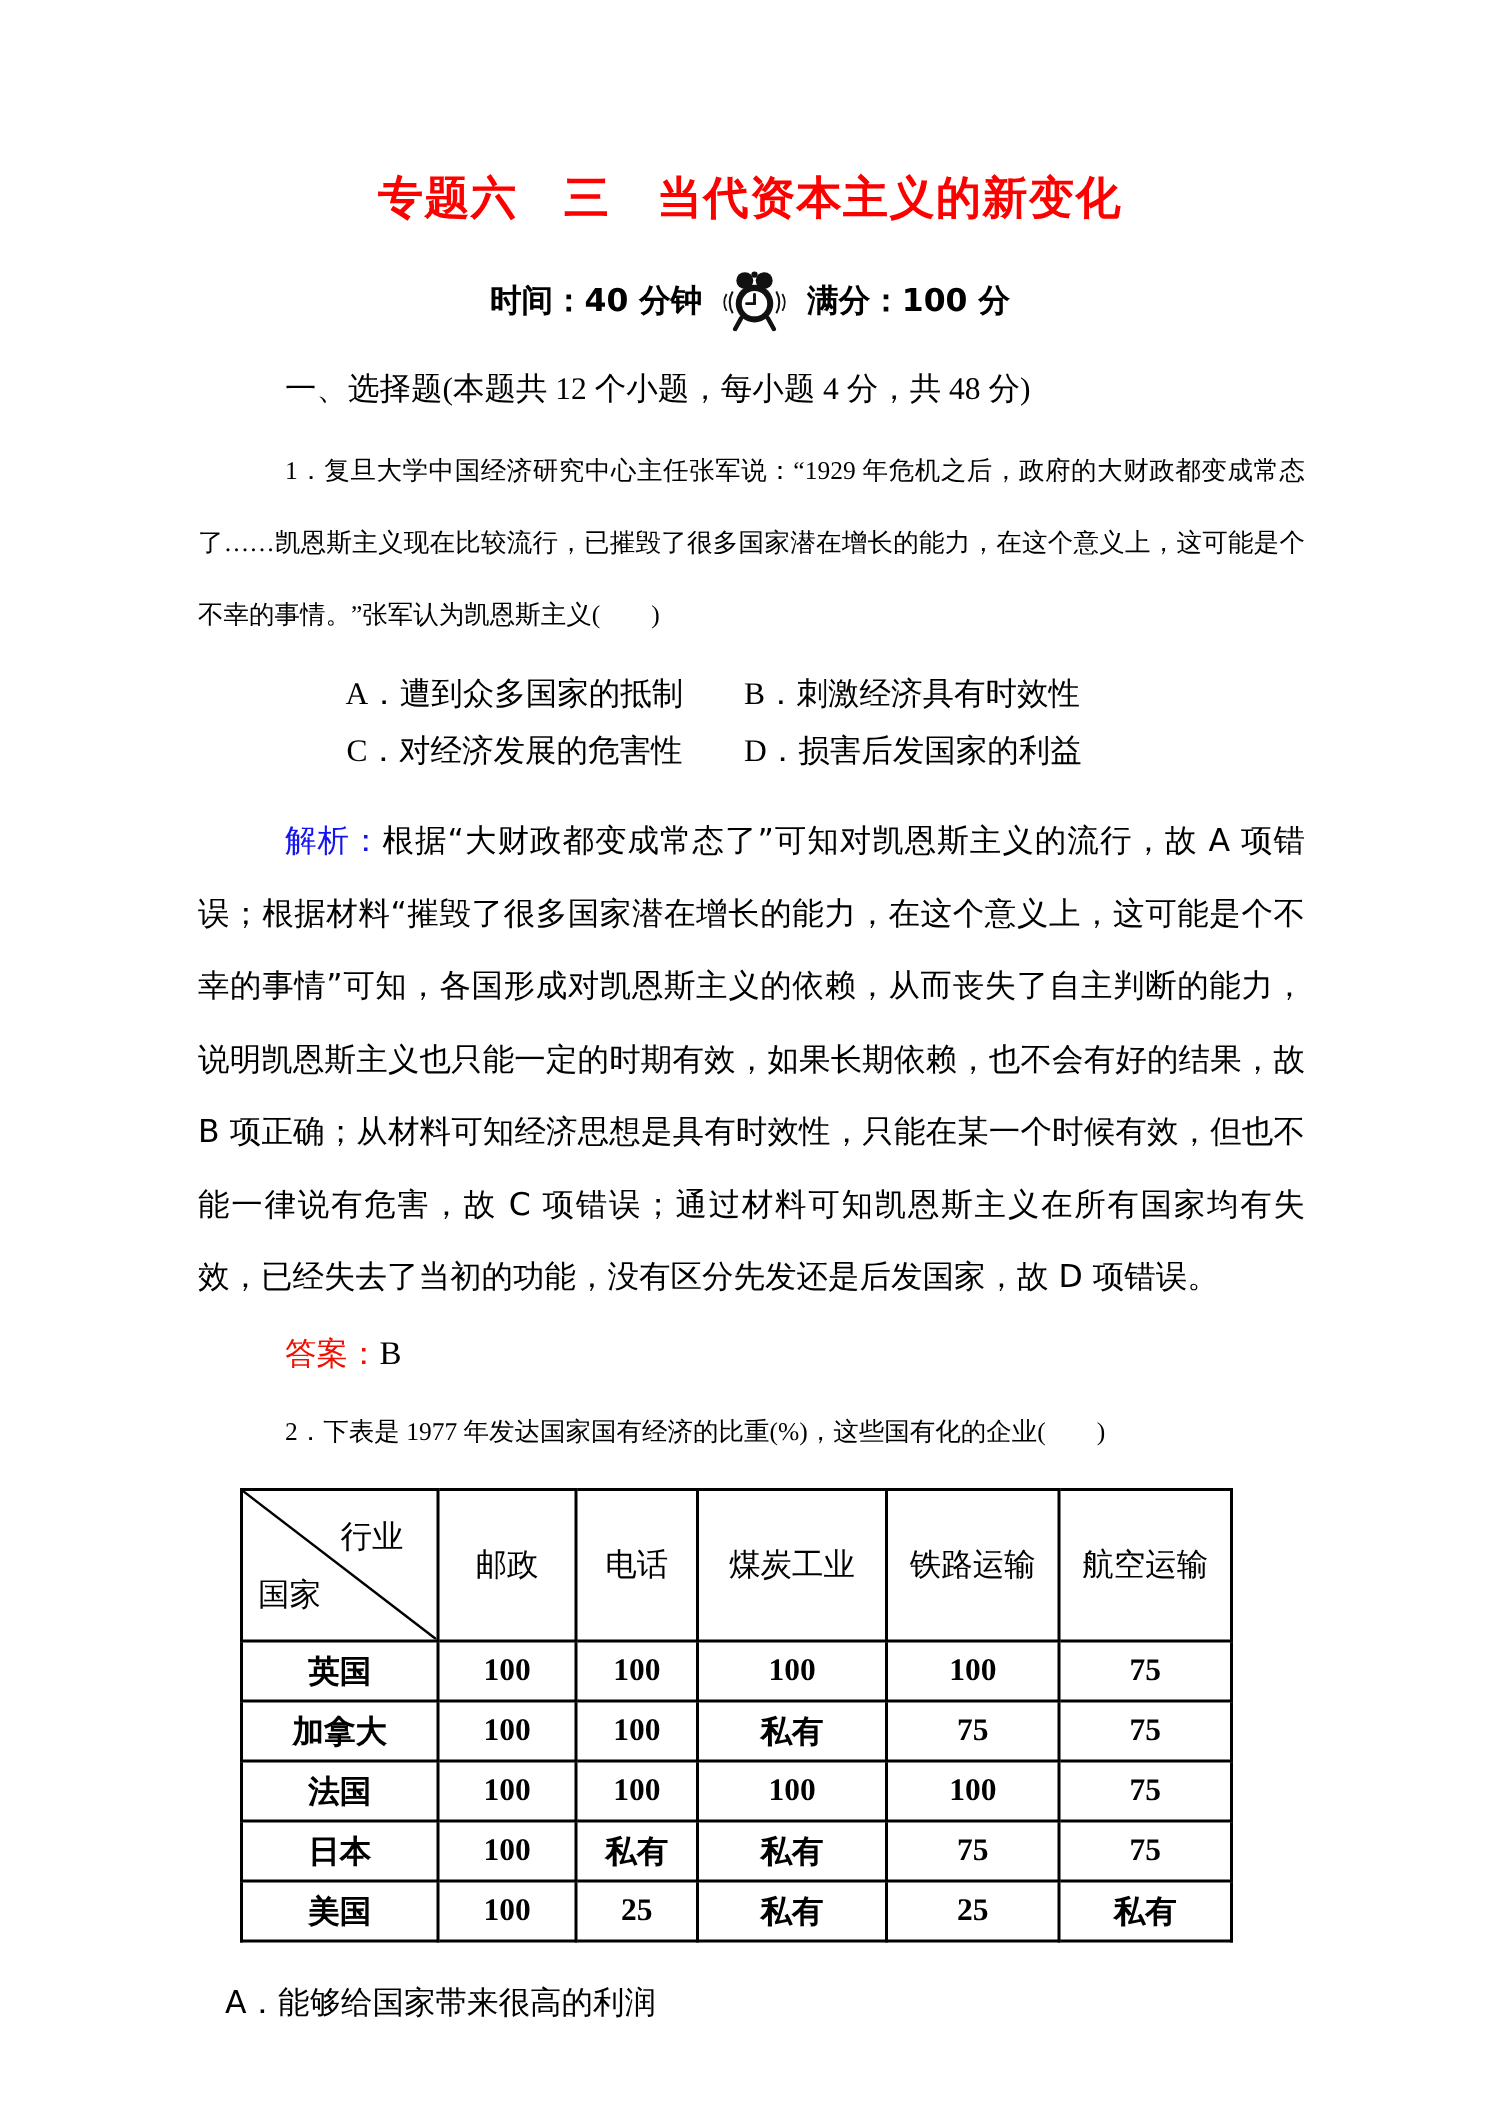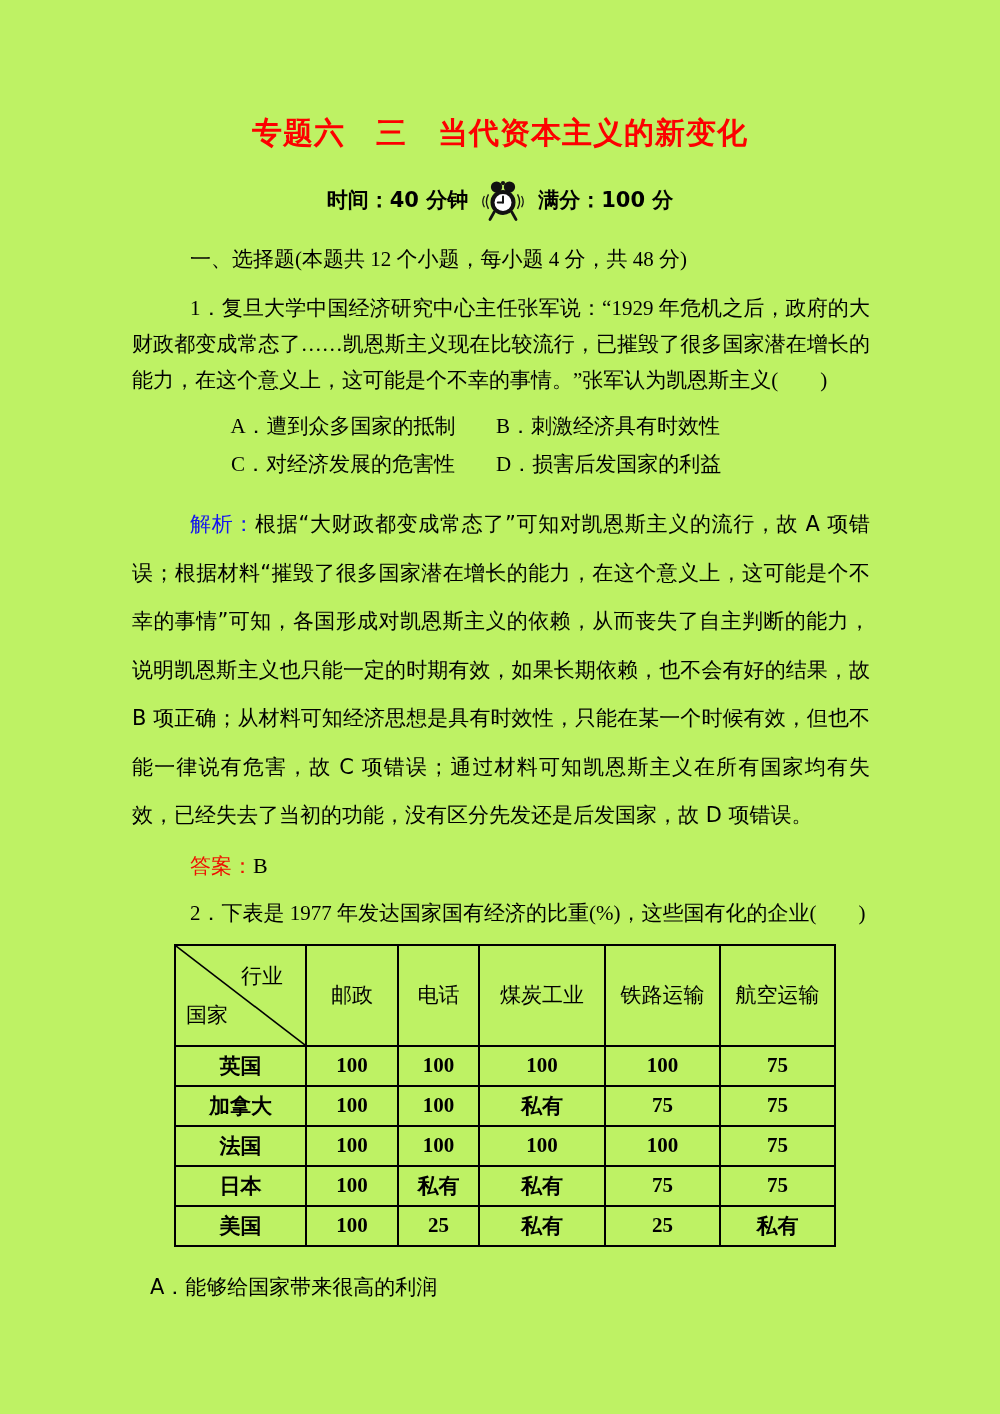--- a/index.html
+++ b/index.html
@@ -1,21 +1,21 @@
 <!DOCTYPE html>
 <html lang="zh"><head>
 <meta charset="utf-8">
 <style>
   html, body { margin: 0; padding: 0; background: #e8e8e8; }
   .page {
     position: relative;
     width: 1000px;
     height: 1414px;
     margin: 0 auto;
-    background: #bef264;
+    background: #ffffff;
     color: #000;
     font-family: "Liberation Serif", "DejaVu Serif", serif;
     overflow: hidden;
   }
   .content { margin: 0 130px 0 132px; width: 738px; }
 
   .doc-title {
     margin: 0;
     padding-top: 114px;
     text-align: center;
@@ -43,22 +43,22 @@
   .section-heading {
     margin-top: 22px;
     font-size: 21px;
     line-height: 30px;
     text-indent: 58px;
   }
 
   .q-para {
     margin: 0;
     margin-top: 16px;
-    font-size: 21px;
-    line-height: 36px;
+    font-size: 17px;
+    line-height: 48px;
     text-align: justify;
     text-justify: inter-ideograph;
     text-indent: 58px;
   }
 
   .options { margin-top: 9px; padding-left: 58px; text-align: center; }
   .option-row { display: flex; height: 38px; align-items: center; font-size: 21px; }
   .option-row .opt-a-col { width: 306px; flex: 0 0 auto; }
 
   .analysis {
@@ -84,21 +84,21 @@
     font-family: "DejaVu Sans", "Liberation Sans", sans-serif;
     color: #ee1000;
   }
   .answer-value { font-size: 22px; }
 
   .q2-line { margin-top: 12px; }
 
   table.data-table {
     border-collapse: collapse;
     margin-top: 13px;
-    margin-left: 42px;
+    margin-left: 28px;
     table-layout: fixed;
   }
   .data-table td, .data-table th {
     border: 2px solid #000;
     text-align: center;
     vertical-align: middle;
     font-size: 21px;
     font-weight: normal;
     padding: 0;
   }

